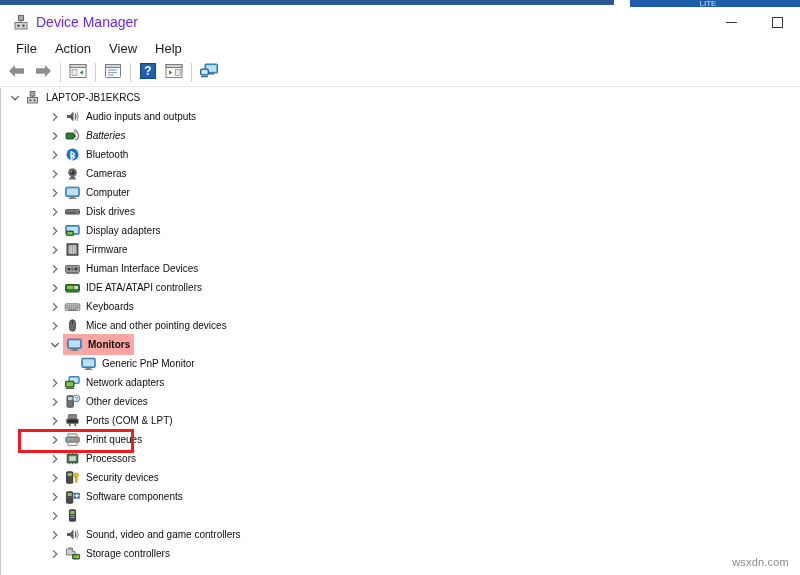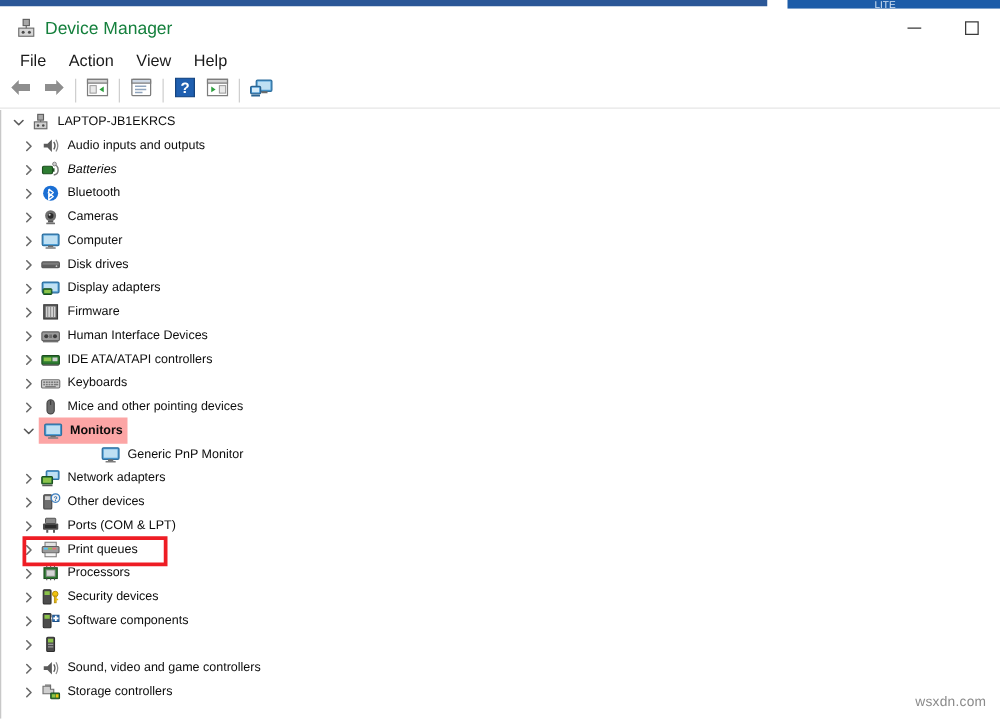--- a/index.html
+++ b/index.html
@@ -42,21 +42,21 @@
   
   .titlebar {
     position: absolute; top: 7px; left: 0; width: 800px; height: 31px;
     background: #ffffff;
   }
   .title-icon {
     position: absolute; left: 12px; top: 6px; width: 18px; height: 18px;
   }
   .title-text {
     position: absolute; left: 36px; top: 4px;
-    font-size: 14px; color: #15803d; line-height: 22px;
+    font-size: 14px; color: #6d28d9; line-height: 22px;
     white-space: nowrap;
   }
   .wincontrols {
     position: absolute; right: 0; top: 0; height: 31px; display: flex;
   }
   .winbtn {
     width: 46px; height: 31px;
     display: flex; align-items: center; justify-content: center;
     background: transparent;
   }
@@ -125,21 +125,21 @@
   }
   .row.selected .lblwrap {
     background: #fca5a5;
     padding: 1px 4px 1px 2px;
     font-weight: bold;
   }
   .lblwrap { display: inline-block; }
 
   
   .lvl0 { padding-left: 6px; }
-  .lvl1 { padding-left: 14px; }
+  .lvl1 { padding-left: 46px; }
   .lvl2 { padding-left: 62px; }
 
   
   .redbox {
     position: absolute;
     left: 17px; top: 341px;
     width: 116px; height: 24px;
     border: 3px solid #ee1d24;
     box-sizing: border-box;
     pointer-events: none;
@@ -666,21 +666,21 @@
             </span>
             <span class="lbl">Security devices</span>
           </span>
         </div>
         <div class="row lvl1">
           <span class="chev">
             <svg width="10" height="10" viewBox="0 0 10 10">
               <path d="M3.4 1.6 L6.8 5 L3.4 8.4" fill="none" stroke="#6a6a6a" stroke-width="1.3" stroke-linecap="round" stroke-linejoin="round"></path>
             </svg>
           </span>
-          <span class="lblwrap" style="display: inline-flex; align-items: flex-start;">
+          <span class="lblwrap" style="display: inline-flex; align-items: flex-end;">
             <span class="ico">
               <svg width="17" height="15" viewBox="0 0 17 15">
                 <rect x="2.6" y="1.8" width="6.2" height="11.4" rx="0.8" fill="#4c4c4c" stroke="#2e2e2e" stroke-width="0.9"></rect>
                 <rect x="3.6" y="3" width="4.2" height="3" fill="#8bc34a"></rect>
                 <rect x="10.2" y="3.2" width="5" height="5" fill="#2f6fb0"></rect>
                 <rect x="12" y="1.6" width="1.4" height="8.2" fill="#ffffff"></rect>
                 <rect x="9" y="4.9" width="7.4" height="1.5" fill="#ffffff"></rect>
                 <rect x="10.2" y="3.2" width="5" height="5" fill="none" stroke="#1d4f86" stroke-width="0.8"></rect>
               </svg>
             </span>

